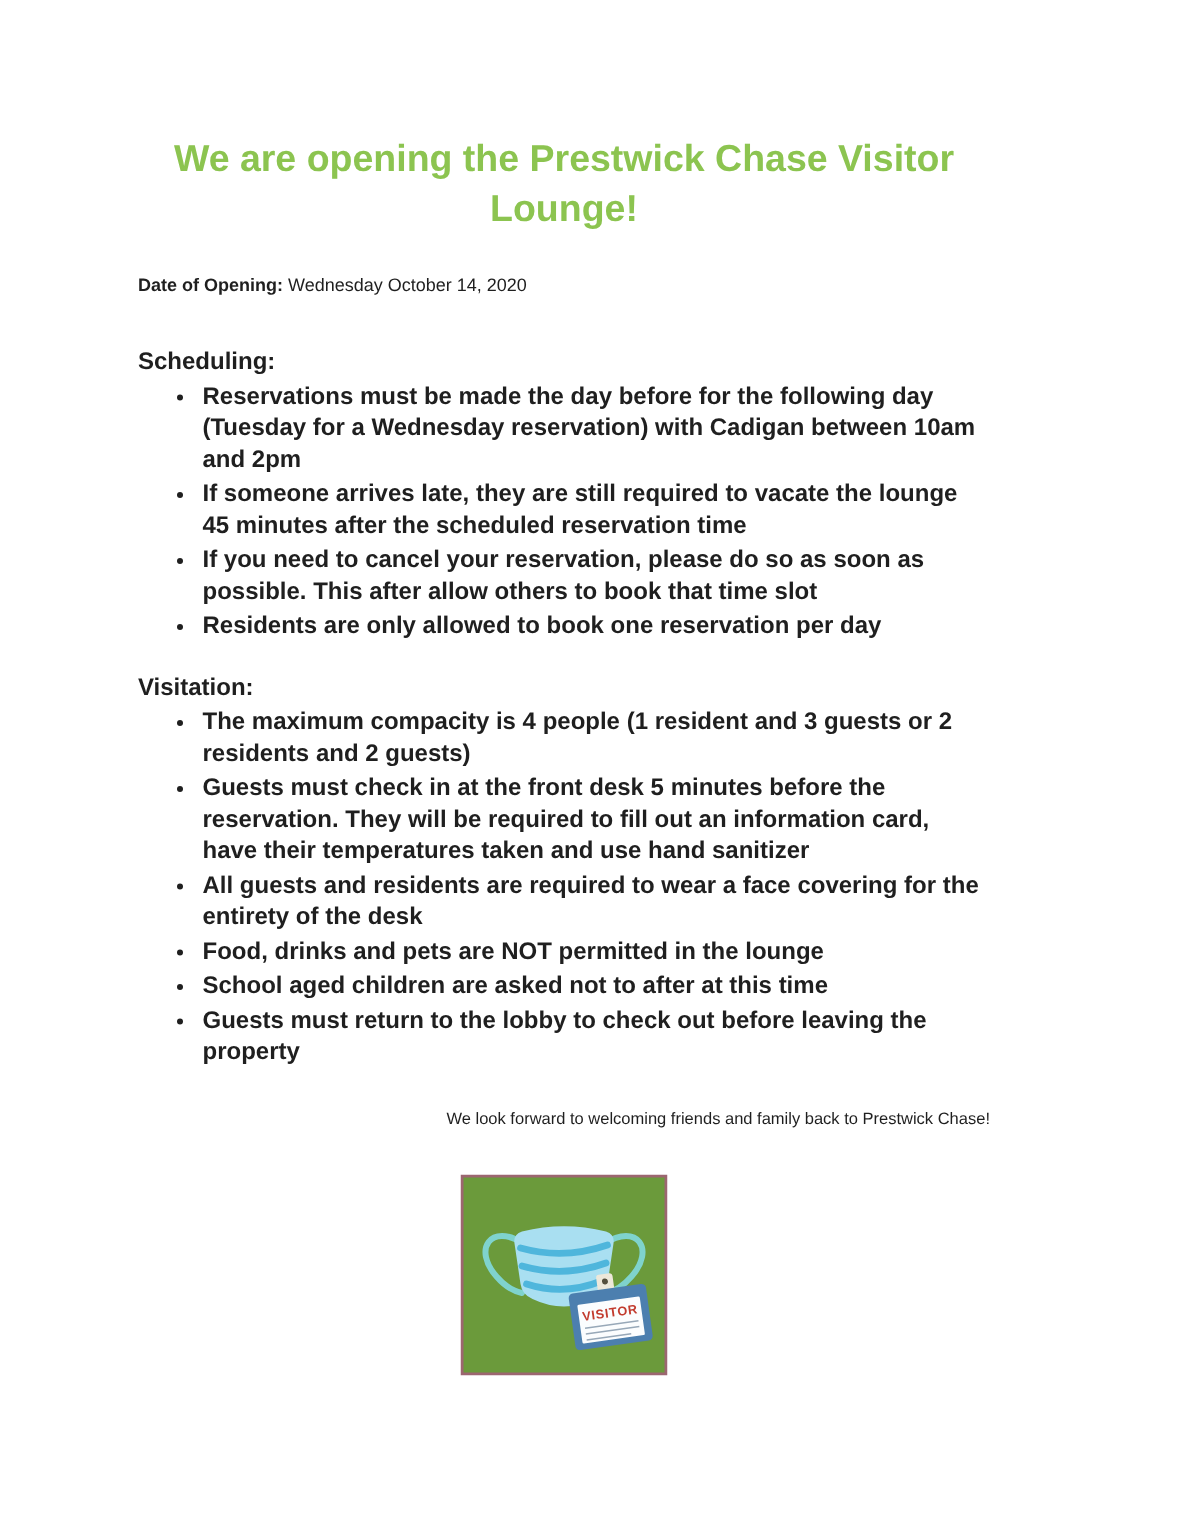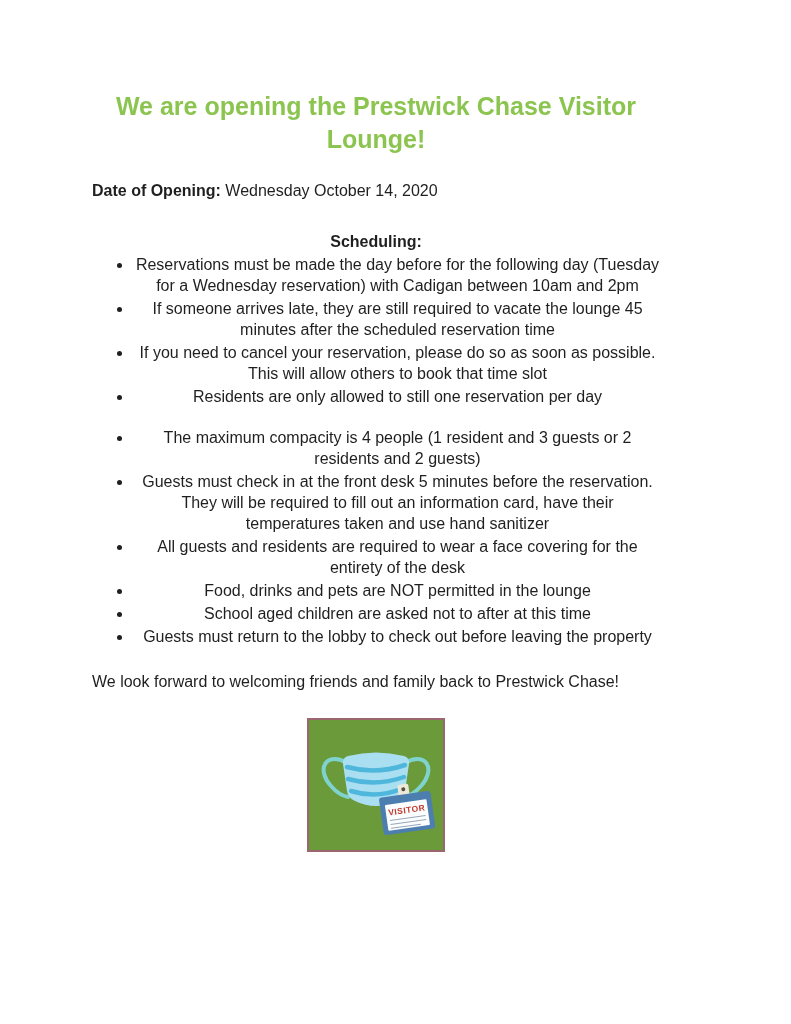--- a/index.html
+++ b/index.html
@@ -20,48 +20,49 @@
   .doc-title {
     margin: 0 0 24px 0;
     text-align: center;
     font-size: 25px;
     line-height: 33px;
     font-weight: bold;
     color: #8CC450;
   }
   .field {
     margin: 0 0 30px 0;
-    font-size: 16px;
+    font-size: 12px;
     line-height: 21px;
   }
   .field .label { font-weight: bold; }
-  .section { margin: 0 0 20px 0; text-align: center; }
+  .section { margin: 0 0 20px 0; }
   .section-heading {
     margin: 0;
     font-size: 16px;
     line-height: 21px;
     font-weight: bold;
     color: #1f1f1f;
   }
   ul.bullets {
     margin: 2px 0 0 0;
     padding: 0 0 0 41px;
     list-style: disc outside;
+    font-weight: bold;
   }
   ul.bullets li {
     font-size: 16px;
     line-height: 21px;
     margin: 0 0 2px 0;
     padding-left: 2px;
   }
   .closing {
     margin: 24px 0 0 0;
-    font-size: 16px;
+    font-size: 11px;
     line-height: 21px;
-    text-align: left;
+    text-align: right;
   }
   .flyer-figure {
     margin: 26px auto 0 auto;
     width: 138px;
     height: 134px;
     display: block;
   }
   .flyer-figure svg { display: block; }
   .badge-hole { fill: #55503e; }
 </style>
@@ -76,26 +77,27 @@
     <span class="label">Date of Opening:</span>
     <span>Wednesday October 14, 2020</span>
   </p>
 
 
   <div class="section">
     <h2 class="section-heading">Scheduling:</h2>
     <ul class="bullets">
       <li>Reservations must be made the day before for the following day (Tuesday for a Wednesday reservation) with Cadigan between 10am and 2pm</li>
       <li>If someone arrives late, they are still required to vacate the lounge 45 minutes after the scheduled reservation time</li>
-      <li>If you need to cancel your reservation, please do so as soon as possible. This will allow others to book that time slot</li>
-      <li>Residents are only allowed to still one reservation per day</li>
+      <li>If you need to cancel your reservation, please do so as soon as possible. This after allow others to book that time slot</li>
+      <li>Residents are only allowed to book one reservation per day</li>
     </ul>
   </div>
 
   <div class="section">
+    <h2 class="section-heading">Visitation:</h2>
     <ul class="bullets">
       <li>The maximum compacity is 4 people (1 resident and 3 guests or 2 residents and 2 guests)</li>
       <li>Guests must check in at the front desk 5 minutes before the reservation. They will be required to fill out an information card, have their temperatures taken and use hand sanitizer</li>
       <li>All guests and residents are required to wear a face covering for the entirety of the desk</li>
       <li>Food, drinks and pets are NOT permitted in the lounge</li>
       <li>School aged children are asked not to after at this time</li>
       <li>Guests must return to the lobby to check out before leaving the property</li>
     </ul>
   </div>
 

